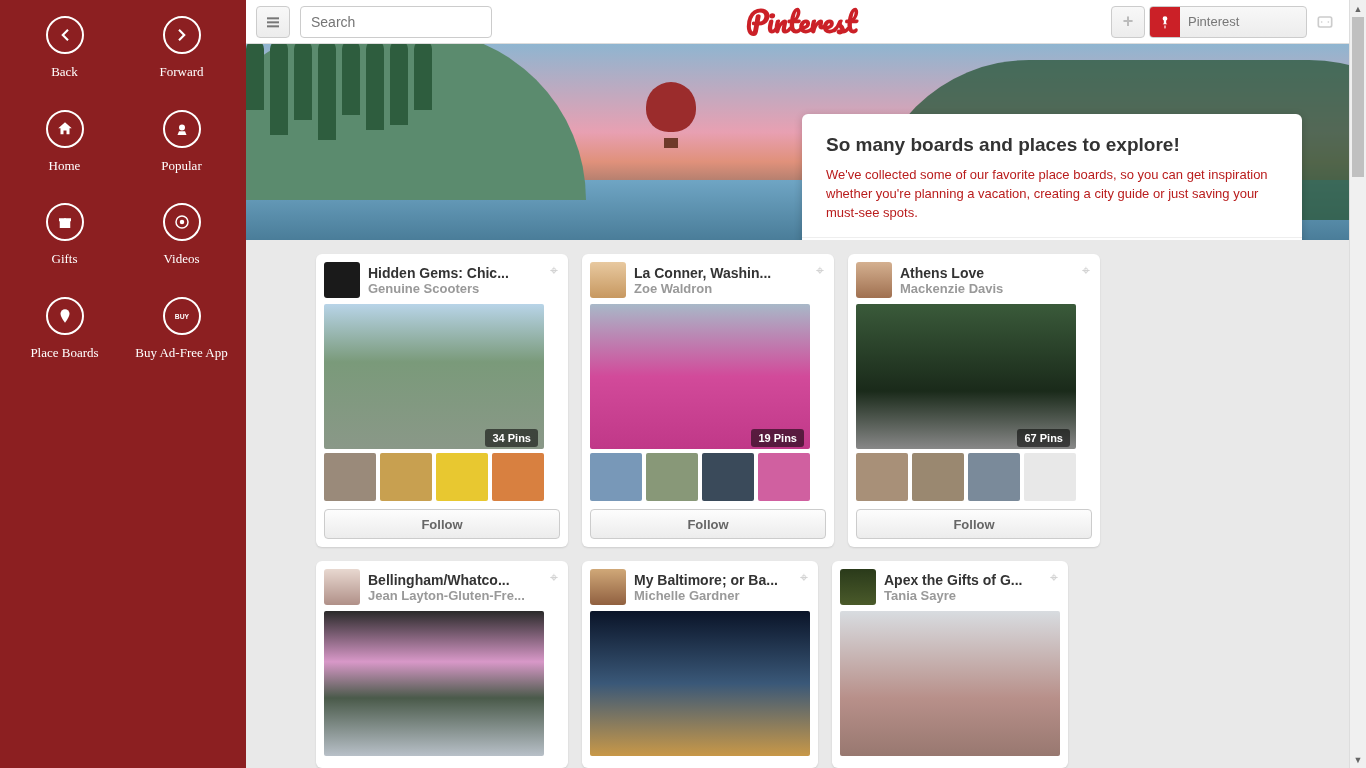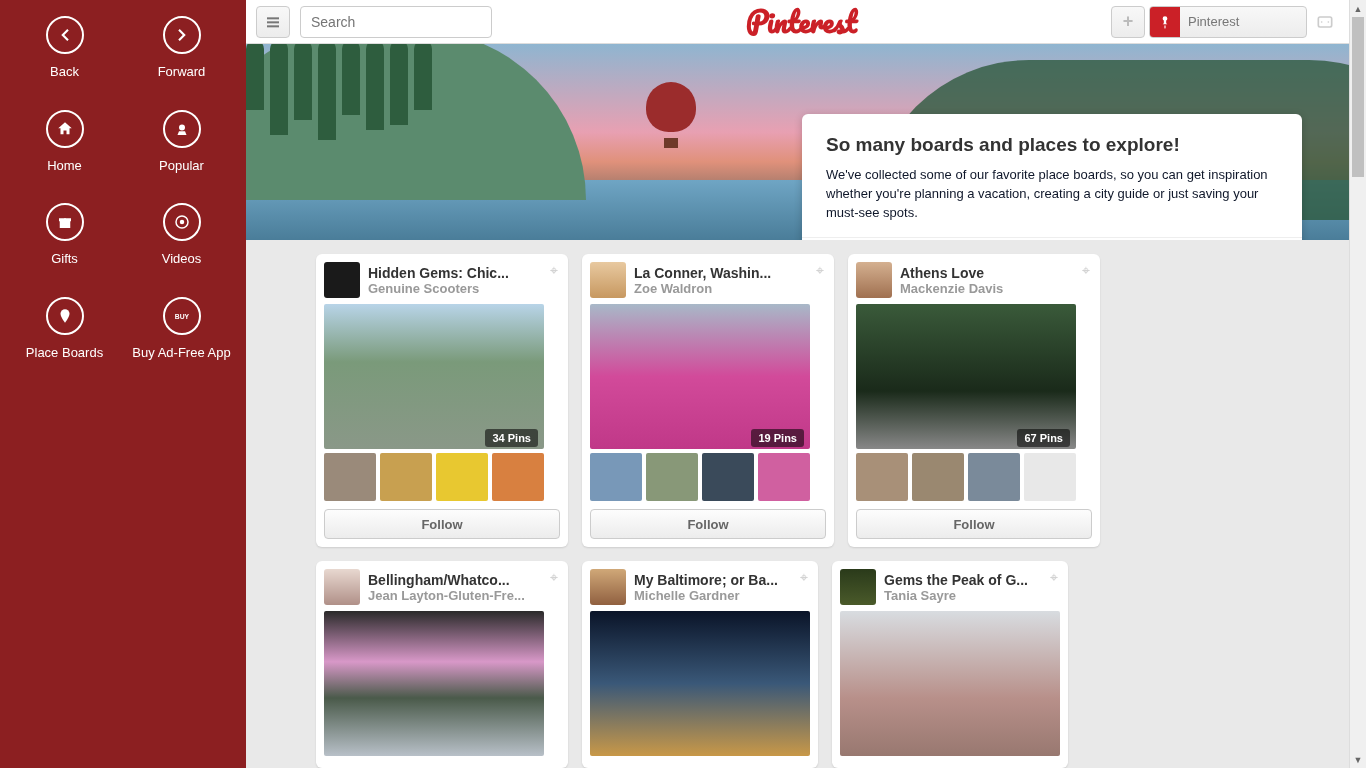--- a/index.html
+++ b/index.html
@@ -4,21 +4,21 @@
 <style>
 * { margin: 0; padding: 0; box-sizing: border-box; font-family: -apple-system, "Helvetica Neue", Helvetica, Arial, sans-serif; }
 body { width: 1366px; height: 768px; overflow: hidden; background: #e9e9e9; display: flex; }
 
 
 .sidebar { width: 246px; height: 768px; background: #8c1f21; flex-shrink: 0; padding: 16px 0; }
 .sidebar-grid { display: grid; grid-template-columns: 1fr 1fr; gap: 30px 0; padding: 0 6px; }
 .sidebar-item { display: flex; flex-direction: column; align-items: center; color: #fff; cursor: pointer; }
 .sidebar-icon-ring { width: 38px; height: 38px; border: 2.5px solid #fff; border-radius: 50%; display: flex; align-items: center; justify-content: center; margin-bottom: 10px; }
 .sidebar-icon-ring svg { width: 18px; height: 18px; fill: #fff; }
-.sidebar-label { font-size: 13px; text-align: center; line-height: 1.2; }
+.sidebar-label { font-size: 13px; text-align: center; line-height: 1.2; font-family: Liberation Serif, serif; }
 
 
 .main { flex: 1; height: 768px; position: relative; overflow: hidden; }
 .scrollbar { position: absolute; right: 0; top: 0; bottom: 0; width: 17px; background: #f0f0f0; border-left: 1px solid #ddd; }
 .scrollbar .sb-btn { height: 17px; background: #f0f0f0; display: flex; align-items: center; justify-content: center; font-size: 9px; color: #666; }
 .scrollbar .sb-thumb { position: absolute; left: 2px; right: 2px; top: 17px; height: 160px; background: #c0c0c0; }
 .scrollbar .sb-dn { position: absolute; bottom: 0; left: 0; right: 0; }
 
 .content { margin-right: 17px; height: 768px; }
 
@@ -47,21 +47,21 @@
 .tree { width: 18px; height: 80px; background: #2e5d3e; border-radius: 10px 10px 0 0; }
 .balloon { position: absolute; left: 400px; top: 38px; }
 .balloon .env { width: 50px; height: 50px; background: #9b2c2c; border-radius: 50% 50% 45% 45%; }
 .balloon .bask { width: 14px; height: 10px; background: #6e3a2a; margin: 6px auto 0; }
 .water { position: absolute; left: 0; right: 0; bottom: 0; height: 60px; background: linear-gradient(#6fa5c4,#4a7d99); }
 .hill2 { position: absolute; right: -120px; bottom: 20px; width: 600px; height: 160px; background: #2e5a3f; border-radius: 300px 300px 0 0; opacity: .8; }
 
 .hero-card { position: absolute; left: 556px; top: 70px; width: 500px; background: #fff; border-radius: 6px; box-shadow: 0 2px 8px rgba(0,0,0,.2); }
 .hero-card-body { padding: 20px 24px 14px; }
 .hero-card h2 { font-size: 19px; color: #333; font-weight: bold; margin-bottom: 10px; }
-.hero-card p { font-size: 13px; color: #0f172a; line-height: 1.45; }
+.hero-card p { font-size: 13px; color: #b91c1c; line-height: 1.45; }
 .hero-card-foot { border-top: 1px solid #eee; padding: 12px 20px; text-align: right; }
 .create-btn { display: inline-block; background: linear-gradient(#d6262d,#b01f24); color: #fff; font-weight: bold; font-size: 14px; padding: 10px 18px; border: 1px solid #a01b20; border-radius: 4px; cursor: pointer; }
 
 
 .boards { padding: 14px 70px 0 70px; display: flex; gap: 14px; flex-wrap: wrap; }
 .board { width: 252px; background: #fff; border-radius: 6px; padding: 8px; box-shadow: 0 1px 2px rgba(0,0,0,.12); }
 .board-head { display: flex; gap: 8px; align-items: center; margin-bottom: 6px; position: relative; }
 .board-av { width: 36px; height: 36px; border-radius: 3px; flex-shrink: 0; }
 .board-tt { flex: 1; min-width: 0; }
 .board-title { font-size: 14px; font-weight: bold; color: #333; white-space: nowrap; overflow: hidden; text-overflow: ellipsis; }
@@ -325,21 +325,21 @@
           </div>
           <div class="loc-ico">⌖</div>
         </div>
         <div class="board-hero img-city"></div>
       </div>
 
       <div class="board2">
         <div class="board-head">
           <div class="board-av av5"></div>
           <div class="board-tt">
-            <div class="board-title">Gems the Peak of G...</div>
+            <div class="board-title">Apex the Gifts of G...</div>
             <div class="board-author">Tania Sayre</div>
           </div>
           <div class="loc-ico">⌖</div>
         </div>
         <div class="board-hero img-brick"></div>
       </div>
 
     </div>
   </div>
 

